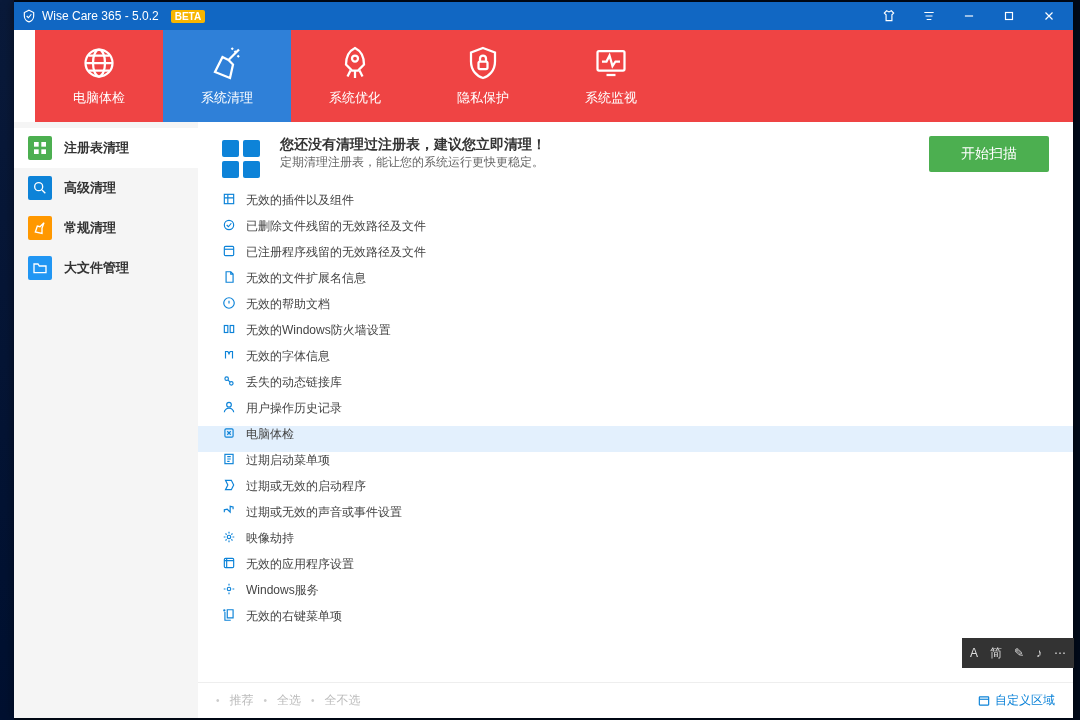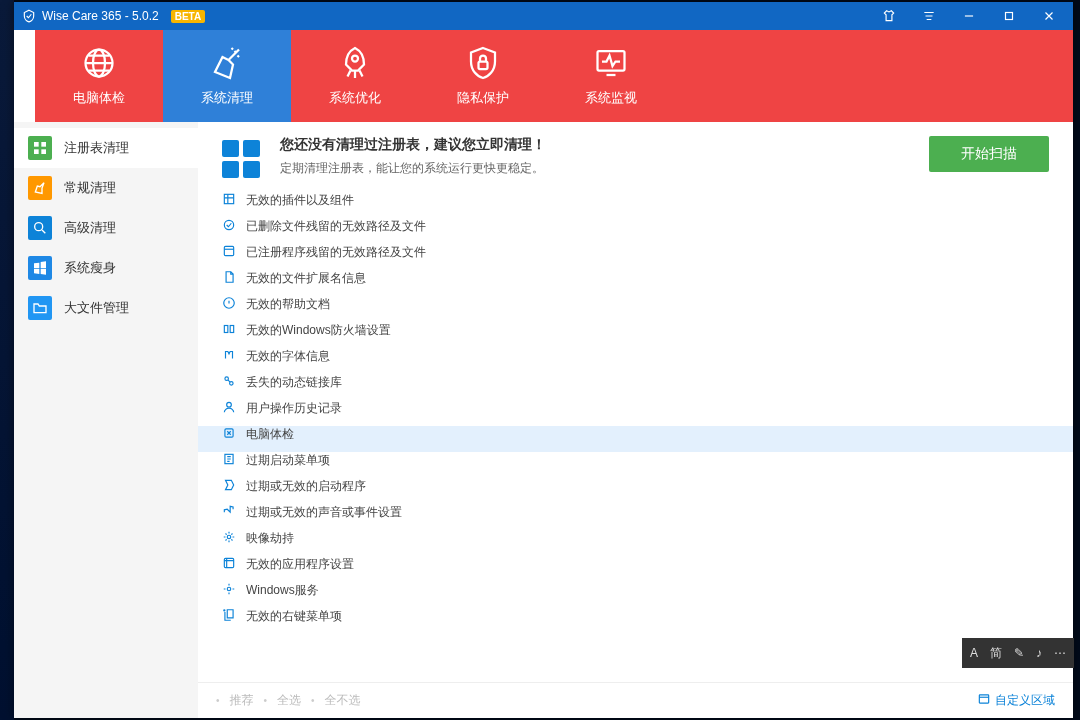--- a/index.html
+++ b/index.html
@@ -16,48 +16,48 @@
 .title-bar .win-btn { width:40px; height:28px; display:flex; align-items:center; justify-content:center; }
 .title-bar svg { width:14px; height:14px; }
 
 .nav-bar { height: 92px; background:#ef4444; display:flex;margin-left:21px; }
 .nav-item { width:128px; display:flex; flex-direction:column; align-items:center; justify-content:center; color:#fff; font-size:13px; gap:8px; }
 .nav-item.active { background:#2f80d8; }
 .nav-item .nav-icon { width:36px; height:36px; }
 
 .work-area { flex:1; display:flex; background:#fff; min-height:0;}
 .sidebar { width:184px; background:#f5f5f5; display:flex; flex-direction:column; padding-top:6px;}
-.side-item { height:40px; display:flex; align-items:center; padding-left:14px; font-size:13px; color:#333; gap:12px;}
+.side-item { height:40px; display:flex; align-items:center; padding-left:14px; font-size:13px; color:#333; gap:12px;font-weight:bold;}
 .side-item.active { background:#fff; }
 .side-icon { width:24px; height:24px; display:flex; align-items:center; justify-content:center; border-radius:2px;}
 .side-icon svg { width:16px; height:16px; }
 .c-green { background:#4caf50;}
 .c-orange { background:#ff9800;}
 .c-blue { background:#0d83d8;}
 .c-blue2 { background:#1e88e5;}
 .c-blue3 { background:#2196f3;}
 
 .content { flex:1; display:flex; flex-direction:column; padding-top:14px; min-width:0;}
 .header-row { display:flex; align-items:flex-start; padding:0 24px 14px 24px; }
 .header-grid { width:38px; height:38px; margin-right:20px; margin-top:4px; display:grid; grid-template-columns:1fr 1fr; grid-template-rows:1fr 1fr; gap:4px;}
 .header-grid span{ background:#0d83d8; border-radius:2px;}
-.header-text h3 { font-size:14px; font-weight:bold; color:#333; margin-bottom:6px;}
+.header-text h3 { font-size:14px; font-weight:bold; color:#333; }
 .header-text p { font-size:12px; color:#666;}
 .scan-btn { margin-left:auto; background:#4caf50; color:#fff; border:none; width:120px; height:36px; font-size:14px; border-radius:2px; }
 
 .scan-list { flex:1; overflow-y:auto; padding-bottom:2px;}
 .scan-item { height:26px; display:flex; align-items:flex-start; padding-left:24px; font-size:12px; color:#444; gap:10px;}
 .scan-item.hover { background:#e3f0fd; }
 .scan-item .item-icon { width:14px; height:14px; color:#0d83d8; display:flex; align-items:center; justify-content:center;}
 .scan-item .item-icon svg{width:14px;height:14px;}
 
 .bottom-bar { height:36px; border-top:1px solid #eee; display:flex; align-items:center; padding:0 18px; font-size:12px; color:#888; gap:6px;}
 .bottom-bar .sel-link { color:#bbb; padding:0 4px;}
 .bottom-bar .dot { color:#ccc; font-size:10px;}
-.bottom-bar .right-link { margin-left:auto; color:#0d83d8; display:flex; align-items:flex-start; gap:4px;}
+.bottom-bar .right-link { margin-left:auto; color:#0d83d8; display:flex; align-items:center; gap:4px;}
 .bottom-bar .right-link svg{width:14px;height:14px;}
 
 .ime-bar { position:absolute; right:6px; bottom:52px; height:30px; background:#333; display:flex; align-items:center; color:#ddd; font-size:12px; padding:0 8px; gap:12px;}
 </style>
 </head>
 <body>
 
 <div class="desktop-strip"></div>
 
 <div class="app-window">
@@ -146,43 +146,35 @@
             <svg viewBox="0 0 24 24" fill="#fff">
               <rect x="3" y="3" width="7" height="7"></rect>
               <rect x="14" y="3" width="7" height="7"></rect>
               <rect x="3" y="14" width="7" height="7"></rect>
               <rect x="14" y="14" width="7" height="7"></rect>
             </svg>
           </span>
         <span>注册表清理</span>
       </div>
       <div class="side-item">
-        <span class="side-icon c-orange">
-            <svg viewBox="0 0 24 24" fill="none" stroke="#fff" stroke-width="2">
-              <path d="M18 4 L12 10 L8 9 L5 18 L15 20 L15 12 Z"></path>
-            </svg>
-          </span>
-        <span>常规清理</span>
-      </div>
-      <div class="side-item">
         <span class="side-icon c-blue">
             <svg viewBox="0 0 24 24" fill="none" stroke="#fff" stroke-width="2">
               <circle cx="10" cy="10" r="6"></circle>
               <path d="M15 15l5 5"></path>
             </svg>
           </span>
         <span>高级清理</span>
       </div>
       <div class="side-item">
-        <span class="side-icon c-blue2">
-            <svg viewBox="0 0 24 24" fill="#fff">
-              <path d="M3 5l8-1v8H3zM13 3l8-1v10h-8zM3 13h8v8l-8-1zM13 13h8v9l-8-1z"></path>
+        <span class="side-icon c-orange">
+            <svg viewBox="0 0 24 24" fill="none" stroke="#fff" stroke-width="2">
+              <path d="M18 4 L12 10 L8 9 L5 18 L15 20 L15 12 Z"></path>
             </svg>
           </span>
-        <span>系统瘦身</span>
+        <span>常规清理</span>
       </div>
       <div class="side-item">
         <span class="side-icon c-blue3">
             <svg viewBox="0 0 24 24" fill="none" stroke="#fff" stroke-width="2">
               <path d="M3 6h6l2 3h10v10H3z"></path>
             </svg>
           </span>
         <span>大文件管理</span>
       </div>
     </div>

